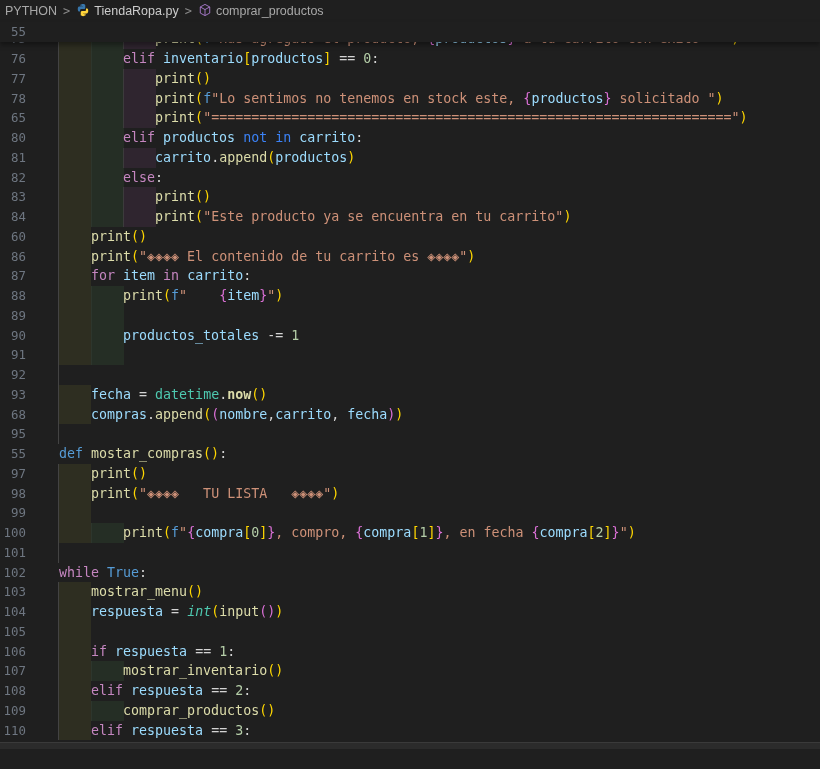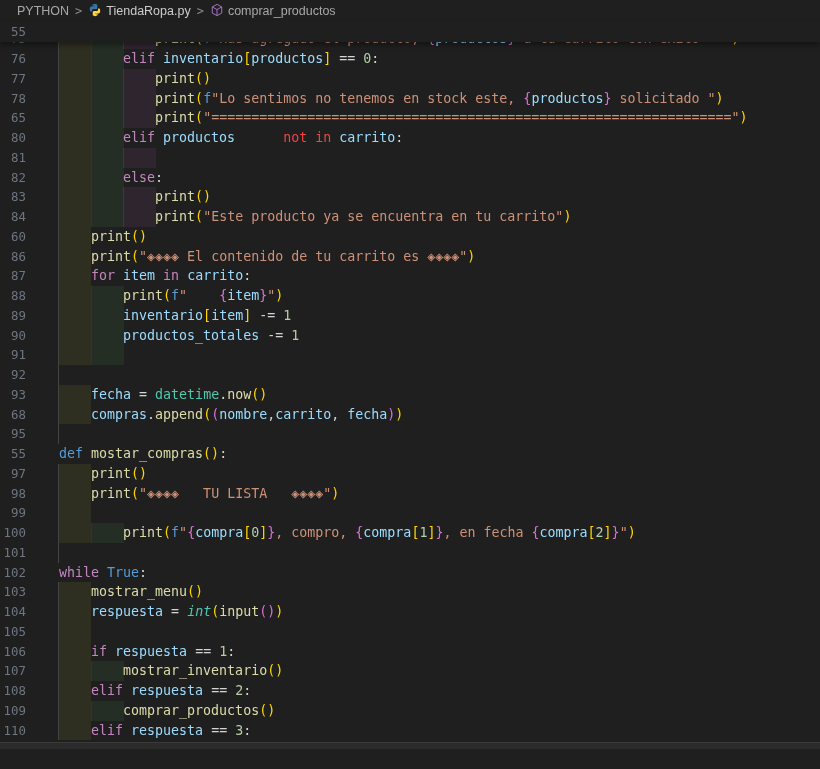--- a/index.html
+++ b/index.html
@@ -1,19 +1,19 @@
 <!DOCTYPE html>
 <html style="--background: #1f1f1f; --panel_strip: #2b2b2b; --line_number: #6e7681; --breadcrumb_text: #a8a8a8; --breadcrumb_file: #cccccc; --python_blue: #3776ab; --python_yellow: #ffd43b; --symbol_purple: #b180d7;"><head>
 <meta charset="utf-8">
 <style>
   html,body{margin:0;padding:0;background:#1f1f1f;width:820px;height:769px;overflow:hidden;}
   .app{position:relative;width:820px;height:769px;background:var(--background,#1f1f1f);
        font-family:"DejaVu Sans Mono",monospace;}
   
-  .breadcrumb{height:22px;display:flex;align-items:center;padding-left:17px;
+  .breadcrumb{height:22px;display:flex;align-items:center;padding-left:5px;
     font-family:"Liberation Sans","DejaVu Sans",sans-serif;font-size:12.5px;color:var(--breadcrumb_text,#a8a8a8);}
   .bc-item{display:inline-flex;align-items:center;cursor:pointer;}
   .bc-file{color:var(--breadcrumb_file,#cccccc);}
   .bc-sep{color:#8a8a8a;margin:0 6px;font-family:"DejaVu Sans Mono",monospace;font-size:12px;}
   .bc-icon{margin-right:4px;display:inline-block;}
   
   .sticky{position:relative;height:20px;background:var(--background,#1f1f1f);z-index:5;
           box-shadow:0 3px 5px rgba(0,0,0,.38);}
   
   .clip{position:relative;height:7px;overflow:hidden;z-index:1;}
@@ -108,28 +108,29 @@
         <span class="iblock il2" style="left: 123px;"></span>
         <span class="guide"></span>
         <span class="num">65</span>
         <span class="ltext">            <span style="color: rgb(220, 220, 170);">print</span><span style="color: rgb(255, 215, 0);">(</span><span style="color: rgb(206, 145, 120);">"================================================================="</span><span style="color: rgb(255, 215, 0);">)</span></span>
       </div>
       <div class="line">
         <span class="iblock il0" style="left: 59px;"></span>
         <span class="iblock il1" style="left: 91px;"></span>
         <span class="guide"></span>
         <span class="num">80</span>
-        <span class="ltext">        <span style="color: rgb(197, 134, 192);">elif </span><span style="color: rgb(156, 220, 254);">productos </span><span style="color: #ef4444; margin-left: 40px;">not in </span><span style="color: rgb(156, 220, 254);">carrito</span><span style="color: rgb(212, 212, 212);">:</span></span>
+        <span class="ltext">        <span style="color: rgb(197, 134, 192);">elif </span><span style="color: rgb(156, 220, 254);">productos </span><span style="color: #3b82f6;">not in </span><span style="color: rgb(156, 220, 254);">carrito</span><span style="color: rgb(212, 212, 212);">:</span></span>
       </div>
       <div class="line">
         <span class="iblock il0" style="left: 59px;"></span>
         <span class="iblock il1" style="left: 91px;"></span>
         <span class="iblock il2" style="left: 123px;"></span>
         <span class="guide"></span>
         <span class="num">81</span>
+        <span class="ltext">            <span style="color: rgb(156, 220, 254);">carrito</span><span style="color: rgb(212, 212, 212);">.</span><span style="color: rgb(220, 220, 170);">append</span><span style="color: rgb(255, 215, 0);">(</span><span style="color: rgb(156, 220, 254);">productos</span><span style="color: rgb(255, 215, 0);">)</span></span>
       </div>
       <div class="line">
         <span class="iblock il0" style="left: 59px;"></span>
         <span class="iblock il1" style="left: 91px;"></span>
         <span class="guide"></span>
         <span class="num">82</span>
         <span class="ltext">        <span style="color: rgb(197, 134, 192);">else</span><span style="color: rgb(212, 212, 212);">:</span></span>
       </div>
       <div class="line">
         <span class="iblock il0" style="left: 59px;"></span>
@@ -170,21 +171,20 @@
         <span class="iblock il1" style="left: 91px;"></span>
         <span class="guide"></span>
         <span class="num">88</span>
         <span class="ltext">        <span style="color: rgb(220, 220, 170);">print</span><span style="color: rgb(255, 215, 0);">(</span><span style="color: rgb(86, 156, 214);">f</span><span style="color: rgb(206, 145, 120);">"    </span><span style="color: rgb(218, 112, 214);">{</span><span style="color: rgb(156, 220, 254);">item</span><span style="color: rgb(218, 112, 214);">}</span><span style="color: rgb(206, 145, 120);">"</span><span style="color: rgb(255, 215, 0);">)</span></span>
       </div>
       <div class="line">
         <span class="iblock il0" style="left: 59px;"></span>
         <span class="iblock il1" style="left: 91px;"></span>
         <span class="guide"></span>
         <span class="num">89</span>
-        <span class="ltext">        <span style="color: rgb(156, 220, 254);">inventario</span><span style="color: rgb(255, 215, 0);">[</span><span style="color: rgb(156, 220, 254);">item</span><span style="color: rgb(255, 215, 0);">]</span><span style="color: rgb(212, 212, 212);"> -= </span><span style="color: rgb(181, 206, 168);">1</span></span>
       </div>
       <div class="line">
         <span class="iblock il0" style="left: 59px;"></span>
         <span class="iblock il1" style="left: 91px;"></span>
         <span class="guide"></span>
         <span class="num">90</span>
         <span class="ltext">        <span style="color: rgb(156, 220, 254);">productos_totales</span><span style="color: rgb(212, 212, 212);"> -= </span><span style="color: rgb(181, 206, 168);">1</span></span>
       </div>
       <div class="line">
         <span class="iblock il0" style="left: 59px;"></span>
@@ -195,21 +195,21 @@
       </div>
       <div class="line">
         <span class="guide"></span>
         <span class="num">92</span>
         <span class="ltext"></span>
       </div>
       <div class="line">
         <span class="iblock il0" style="left: 59px;"></span>
         <span class="guide"></span>
         <span class="num">93</span>
-        <span class="ltext">    <span style="color: rgb(156, 220, 254);">fecha</span><span style="color: rgb(212, 212, 212);"> = </span><span style="color: rgb(78, 201, 176);">datetime</span><span style="color: rgb(212, 212, 212);">.</span><span style="color: rgb(220, 220, 170);">now</span><span style="color: rgb(255, 215, 0);">()</span></span>
+        <span class="ltext">    <span style="color: rgb(156, 220, 254);">fecha</span><span style="color: rgb(212, 212, 212);"> = </span><span style="color: rgb(78, 201, 176);">datetime</span><span style="color: rgb(212, 212, 212);">.</span><span style="color: rgb(220, 220, 170); font-weight: bold;">now</span><span style="color: rgb(255, 215, 0);">()</span></span>
       </div>
       <div class="line">
         <span class="iblock il0" style="left: 59px;"></span>
         <span class="guide"></span>
         <span class="num">68</span>
         <span class="ltext">    <span style="color: rgb(156, 220, 254);">compras</span><span style="color: rgb(212, 212, 212);">.</span><span style="color: rgb(220, 220, 170);">append</span><span style="color: rgb(255, 215, 0);">(</span><span style="color: rgb(218, 112, 214);">(</span><span style="color: rgb(156, 220, 254);">nombre</span><span style="color: rgb(212, 212, 212);">,</span><span style="color: rgb(156, 220, 254);">carrito</span><span style="color: rgb(212, 212, 212);">, </span><span style="color: rgb(156, 220, 254);">fecha</span><span style="color: rgb(218, 112, 214);">)</span><span style="color: rgb(255, 215, 0);">)</span></span>
       </div>
       <div class="line">
         <span class="guide"></span>
         <span class="num">95</span>

